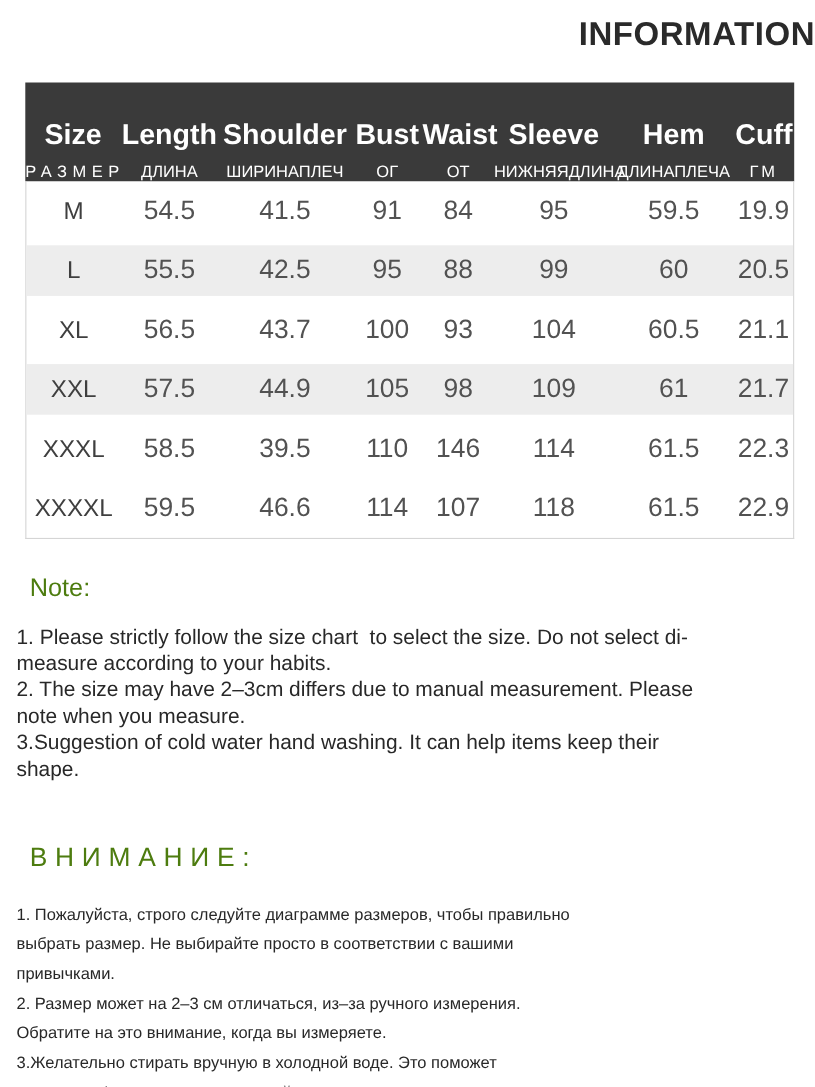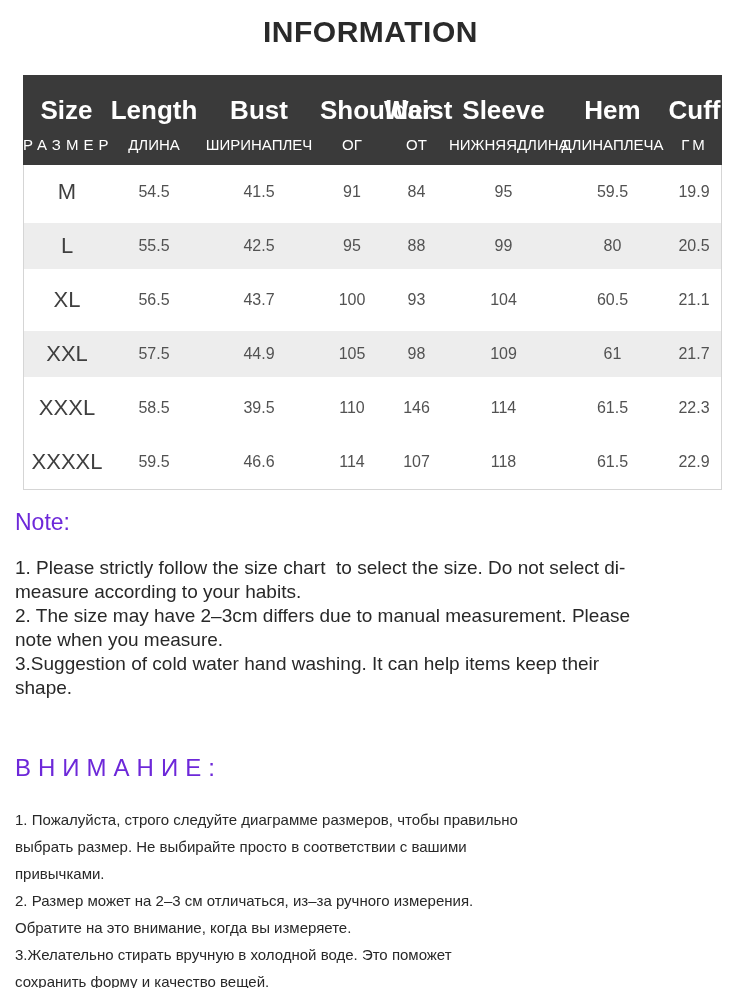--- a/index.html
+++ b/index.html
@@ -12,29 +12,29 @@
     --value-text:#525252;
     --note-text:#282828;
   }
   html,body{margin:0;padding:0;background:#FFFFFF;}
   body{font-family:"Liberation Sans","DejaVu Sans",sans-serif;}
   .page{position:relative;width:741px;height:988px;background:#FFFFFF;overflow:hidden;}
 
   
   .title{
     position:absolute;top:14px;left:0;width:741px;margin:0;
-    text-align:center;font-size:30px;font-weight:bold;letter-spacing:.5px;
+    text-align:right;font-size:30px;font-weight:bold;letter-spacing:.5px;
     color:var(--title-text);line-height:36px;
   }
 
   
   .size-table{position:absolute;left:23px;top:75px;width:699px;}
   .thead{
     background:var(--header-bg);color:var(--header-text);
-    height:90px;box-sizing:border-box;padding-top:12px;
+    height:90px;box-sizing:border-box;padding-top:24px;
   }
   .hrow{display:grid;grid-template-columns:87px 88px 122px 64px 65px 109px 109px 55px;}
   .hrow.en{height:46px;line-height:46px;font-size:26px;font-weight:600;}
   .hrow.ru{height:30px;line-height:24px;font-size:15px;font-weight:normal;}
   .hcell{text-align:center;white-space:nowrap;overflow:visible;}
   .hrow.ru .c0{letter-spacing:5px;}
   .hrow.ru .c7{letter-spacing:3px;}
 
   .tbody{
     border:1px solid var(--table-border);border-top:none;box-sizing:border-box;
@@ -43,27 +43,27 @@
   .trow{
     display:grid;grid-template-columns:86px 88px 122px 64px 65px 109px 109px 54px;
     height:54px;position:relative;
   }
   .trow.stripe::before{
     content:"";position:absolute;left:0;right:0;top:4px;bottom:4px;
     background:var(--row-stripe);
   }
   .tcell{
     position:relative;text-align:center;line-height:54px;
-    font-size:16px;color:var(--value-text);white-space:nowrap;
+    font-size:24px;color:var(--value-text);white-space:nowrap;
   }
   .tcell.size{font-size:22px;color:var(--size-text);}
 
   
   .notes{position:absolute;left:15px;width:716px;color:var(--note-text);}
-  .notes h2{margin:0;font-weight:normal;color:#6d28d9;}
+  .notes h2{margin:12px;font-weight:normal;color:#4d7c0f;}
   #note-section{top:506px;}
   #note-section h2{font-size:23px;line-height:32px;}
   #note-section .lines{margin-top:18px;}
   #note-section .tline{font-size:19px;line-height:24px;white-space:pre;}
   #attention-section{top:752px;}
   #attention-section h2{font-size:24px;line-height:32px;letter-spacing:7px;}
   #attention-section .lines{margin-top:22px;}
   #attention-section .tline{font-size:15px;line-height:27px;white-space:pre;}
 </style>
 </head>
@@ -71,22 +71,22 @@
 
 <div class="page">
 
   <h1 class="title">INFORMATION</h1>
 
   <div class="size-table">
     <div class="thead">
       <div class="hrow en" id="hrow-en">
           <div class="hcell c0">Size</div>
           <div class="hcell c1">Length</div>
+          <div class="hcell c2">Shoulder</div>
           <div class="hcell c3">Bust</div>
-          <div class="hcell c2">Shoulder</div>
           <div class="hcell c4">Waist</div>
           <div class="hcell c6">Sleeve</div>
           <div class="hcell c5">Hem</div>
           <div class="hcell c7">Cuff</div>
         </div>
       <div class="hrow ru" id="hrow-ru">
           <div class="hcell c0">РАЗМЕР</div>
           <div class="hcell c1">ДЛИНА</div>
           <div class="hcell c2">ШИРИНАПЛЕЧ</div>
           <div class="hcell c3">ОГ</div>
@@ -107,21 +107,21 @@
           <div class="tcell">59.5</div>
           <div class="tcell">19.9</div>
         </div>
         <div class="trow stripe">
           <div class="tcell size">L</div>
           <div class="tcell">55.5</div>
           <div class="tcell">42.5</div>
           <div class="tcell">95</div>
           <div class="tcell">88</div>
           <div class="tcell">99</div>
-          <div class="tcell">80</div>
+          <div class="tcell">60</div>
           <div class="tcell">20.5</div>
         </div>
         <div class="trow">
           <div class="tcell size">XL</div>
           <div class="tcell">56.5</div>
           <div class="tcell">43.7</div>
           <div class="tcell">100</div>
           <div class="tcell">93</div>
           <div class="tcell">104</div>
           <div class="tcell">60.5</div>

